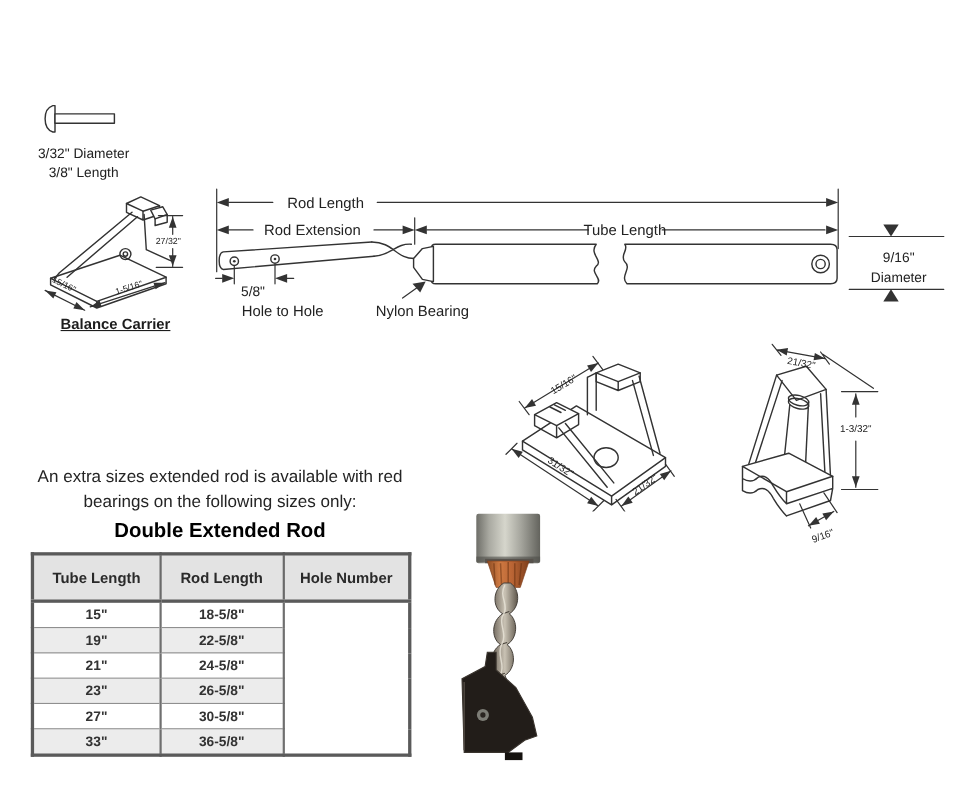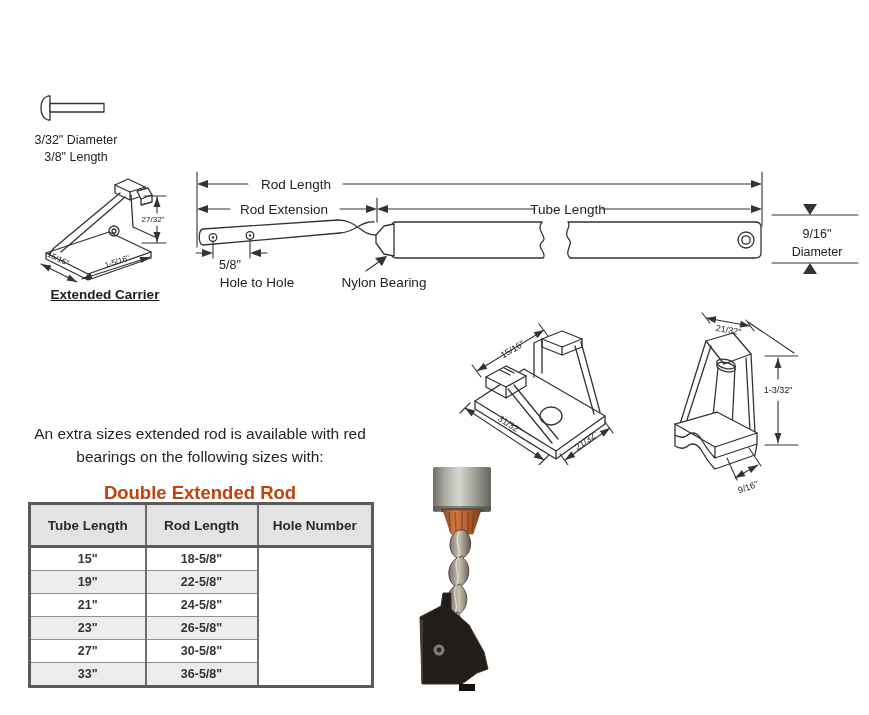--- a/index.html
+++ b/index.html
@@ -11,21 +11,21 @@
   .dim{stroke:#333;stroke-width:1.1;fill:none;stroke-linecap:round;}
   .ah{fill:#333;stroke:none;}
   .wfill{fill:#fff;stroke:#333;stroke-width:1.3;stroke-linejoin:round;}
   
   .pin-labels{left:26px;top:132px;width:100px;text-align:center;font-size:12.5px;line-height:16.5px;color:#222;}
   
   .bc-caption{left:50px;top:287px;width:110px;text-align:center;font-weight:bold;font-size:13.5px;
               text-decoration:underline;color:#1d1d1d;}
   
   .note{left:20px;top:423px;width:360px;text-align:center;font-size:15.5px;line-height:22.5px;color:#242424;}
-  .note .heading{font-size:18.5px;font-weight:bold;margin-top:14px;color:#c2410c;}
+  .note .heading{font-size:18.5px;font-weight:bold;margin-top:3px;color:#000000;}
   
   table.size{position:absolute;left:28px;top:502px;border-collapse:collapse;table-layout:fixed;
              background:#fff;border:3px solid #5a5a5a;}
   table.size col.c1{width:116px;} table.size col.c2{width:112px;} table.size col.c3{width:115px;}
   table.size th{height:38px;background:#e3e3e3;border:2px solid #6a6a6a;border-bottom:3px solid #5a5a5a;
                 font-size:13.5px;font-weight:bold;color:#2a2a2a;}
   table.size td{height:20px;text-align:center;vertical-align:middle;font-size:12.5px;font-weight:bold;color:#333;
                 border:1px solid #8f8f8f;border-left:2px solid #6f6f6f;border-right:2px solid #6f6f6f;}
   table.size tr.alt td{background:#ececec;}
   table.size td.part{background:#fff;border:2px solid #6f6f6f;}
@@ -71,21 +71,21 @@
       <polygon class="ah" points="3,88 13.3,89.6 10.5,95.4"></polygon>
       <polygon class="ah" points="39,106 31.5,98.6 28.7,104.4"></polygon>
       <text x="19" y="85" font-size="8" text-anchor="middle" transform="rotate(26 19 85)">15/16"</text>
 
       <path class="dim" d="M44,103 L112,81"></path>
       <polygon class="ah" points="44,103 54.5,103 52.5,97"></polygon>
       <polygon class="ah" points="112,81 103.5,87 101.5,81"></polygon>
       <text x="80" y="88" font-size="8" text-anchor="middle" transform="rotate(-18 80 88)">1-5/16"</text>
     </g>
   </svg>
-  <div class="abs bc-caption">Extended Carrier</div>
+  <div class="abs bc-caption">Balance Carrier</div>
 
   <svg class="abs" style="left:190px;top:168px;" width="679" height="132" viewBox="0 0 679 132">
     <g>
 
       <path class="dim" d="M7,4 V79 M572,4 V58"></path>
 
       <path class="dim" d="M18,16 H58 M153,16 H561"></path>
       <polygon class="ah" points="7,16 18,12 18,20"></polygon>
       <polygon class="ah" points="572,16 561,12 561,20"></polygon>
       <text x="106" y="21" font-size="13.5" text-anchor="middle">Rod Length</text>
@@ -196,21 +196,21 @@
 
       <path class="dim" d="M70,176 L93,163 M62,156 L72,178 M84,146 L96,164"></path>
       <polygon class="ah" points="70,176 80.4,174.1 77,168.1"></polygon>
       <polygon class="ah" points="93,163 86,170.9 82.6,164.9"></polygon>
       <text x="84" y="188" font-size="9" text-anchor="middle" transform="rotate(-20 84 188)">9/16"</text>
     </g>
   </svg>
 
   <div class="abs note">
     <div>An extra sizes extended rod is available with red</div>
-    <div>bearings on the following sizes with:</div>
+    <div>bearings on the following sizes only:</div>
     <div class="heading">Double Extended Rod</div>
   </div>
 
   <table class="size">
     <colgroup>
         <col class="c1">
         <col class="c2">
         <col class="c3">
       </colgroup>
     <thead>

